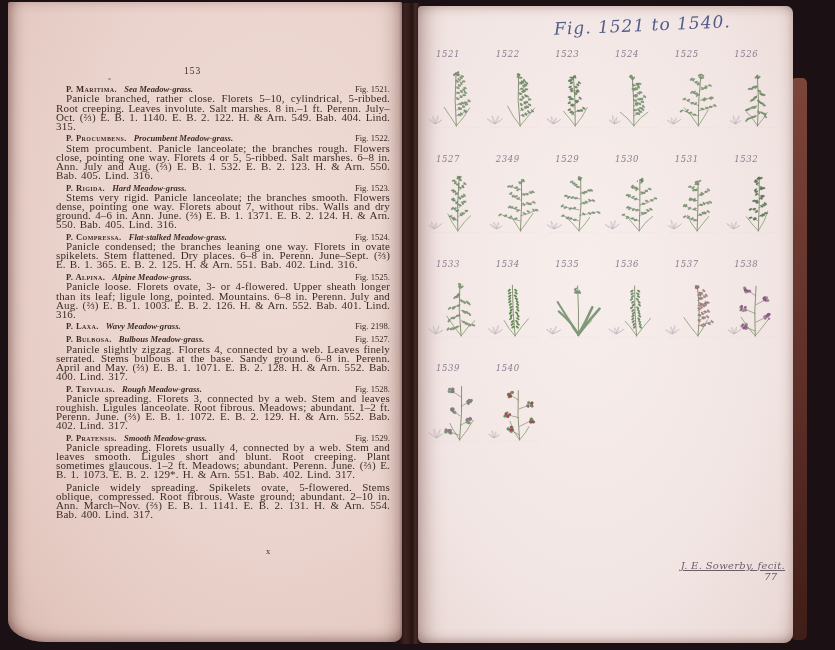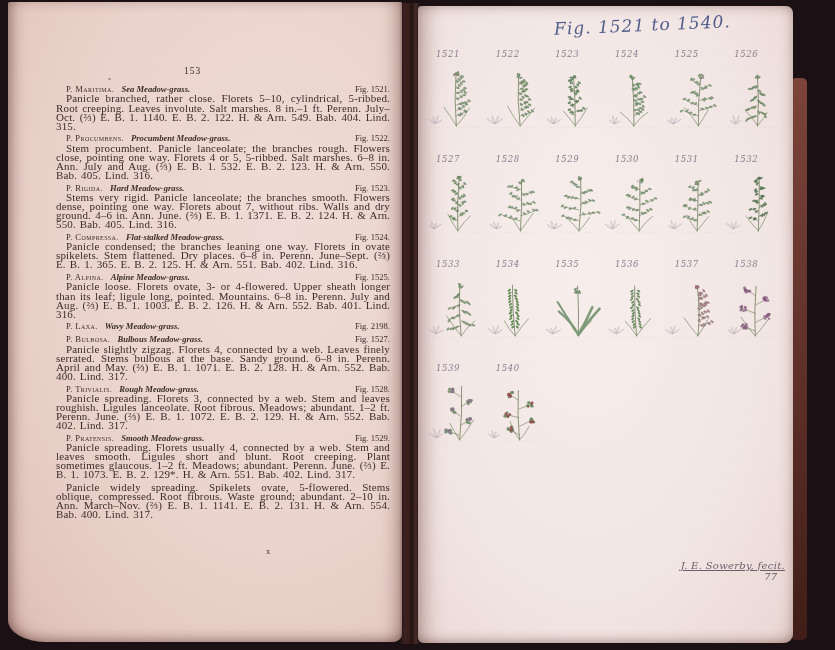--- a/index.html
+++ b/index.html
@@ -48,21 +48,21 @@
   .entries{
     position:absolute;left:48px;top:83px;width:334px;
     color:#3b2d28;
   }
   .entry{margin-bottom:3.5px;}
   .entry-head{
     display:flex;align-items:baseline;gap:7px;
     font-size:8.6px;line-height:9.4px;
     padding-left:10px;white-space:nowrap;
   }
-  .sp-name{font-variant:small-caps;font-weight:normal;letter-spacing:.4px;}
+  .sp-name{font-variant:small-caps;font-weight:bold;letter-spacing:.4px;}
   .common{font-style:italic;font-weight:bold;}
   .figref{margin-left:auto;font-weight:normal;text-align:center;}
   .entry-body{
     margin:0;font-size:11px;line-height:9.1px;
     text-align:justify;text-indent:10px;
     letter-spacing:.15px;word-spacing:1.1px;
   }
   .sigmark{
     position:absolute;left:258px;top:544px;font-size:8.5px;color:#3b2d28;
   }
@@ -582,21 +582,21 @@
             <ellipse cx="43.73161443507437" cy="21.272762017479792" rx="2.6" ry="1.3" transform="rotate(-54.0361322183162 43.73161443507437 21.272762017479792)" fill="#7a9a72" stroke="rgba(45,66,40,.5)" stroke-width="0.4"></ellipse>
             <ellipse cx="41.21571166251993" cy="18.096967960086964" rx="2.6" ry="1.3" transform="rotate(-9.577021882869303 41.21571166251993 18.096967960086964)" fill="#7a9a72" stroke="rgba(45,66,40,.5)" stroke-width="0.4"></ellipse>
             <ellipse cx="50.84269645391032" cy="13.381241971859708" rx="2.6" ry="1.3" transform="rotate(-36.26325627788901 50.84269645391032 13.381241971859708)" fill="#7a9a72" stroke="rgba(45,66,40,.5)" stroke-width="0.4"></ellipse>
             <ellipse cx="48.681894885376096" cy="12.433132283156738" rx="2.6" ry="1.3" transform="rotate(2.4042839650064707 48.681894885376096 12.433132283156738)" fill="#7a9a72" stroke="rgba(45,66,40,.5)" stroke-width="0.4"></ellipse>
             <ellipse cx="51.10862150974572" cy="16.744256583740935" rx="2.6" ry="1.3" transform="rotate(35.763877322897315 51.10862150974572 16.744256583740935)" fill="#7a9a72" stroke="rgba(45,66,40,.5)" stroke-width="0.4"></ellipse>
             <ellipse cx="47.77522176783532" cy="13.814481726149097" rx="2.6" ry="1.3" transform="rotate(-40.80789277330041 47.77522176783532 13.814481726149097)" fill="#7a9a72" stroke="rgba(45,66,40,.5)" stroke-width="0.4"></ellipse>
           </g>
         </svg>
       </div>
       <div class="fig">
-        <span class="fig-num">1528</span>
+        <span class="fig-num">2349</span>
         <svg viewBox="0 0 89 104">
           <g>
             <line x1="6" y1="95" x2="80" y2="95" stroke="#cbb9bf" stroke-width="0.6" stroke-dasharray="1 2.5" opacity="0.85"></line>
             <g stroke="#b2a4b2" fill="none" stroke-width="0.7" opacity="0.9">
               <path d="M15.4301492520608,90 Q13.691625263024303,86.46110489743802 5.953101273987807,82.92220979487603 Q8.691625263024303,88.46110489743802 15.4301492520608,90"></path>
               <path d="M15.4301492520608,90 Q16.354584210667987,84.7813587562174 11.279019169275175,79.5627175124348 Q11.354584210667987,86.7813587562174 15.4301492520608,90"></path>
               <path d="M15.4301492520608,90 Q19.984925902662958,85.15231435938645 18.539702553265116,80.3046287187729 Q14.984925902662958,87.15231435938645 15.4301492520608,90"></path>
               <path d="M15.4301492520608,90 Q22.672245089759592,87.70706844396132 23.914340927458383,85.41413688792264 Q17.672245089759592,89.70706844396132 15.4301492520608,90"></path>
             </g>
             <path d="M51.400394967757165,94 Q53.988376394379884,55.12506715860218 52.90820079599507,16.250134317204356" stroke="#63754f" stroke-width="1.1" fill="none"></path>

